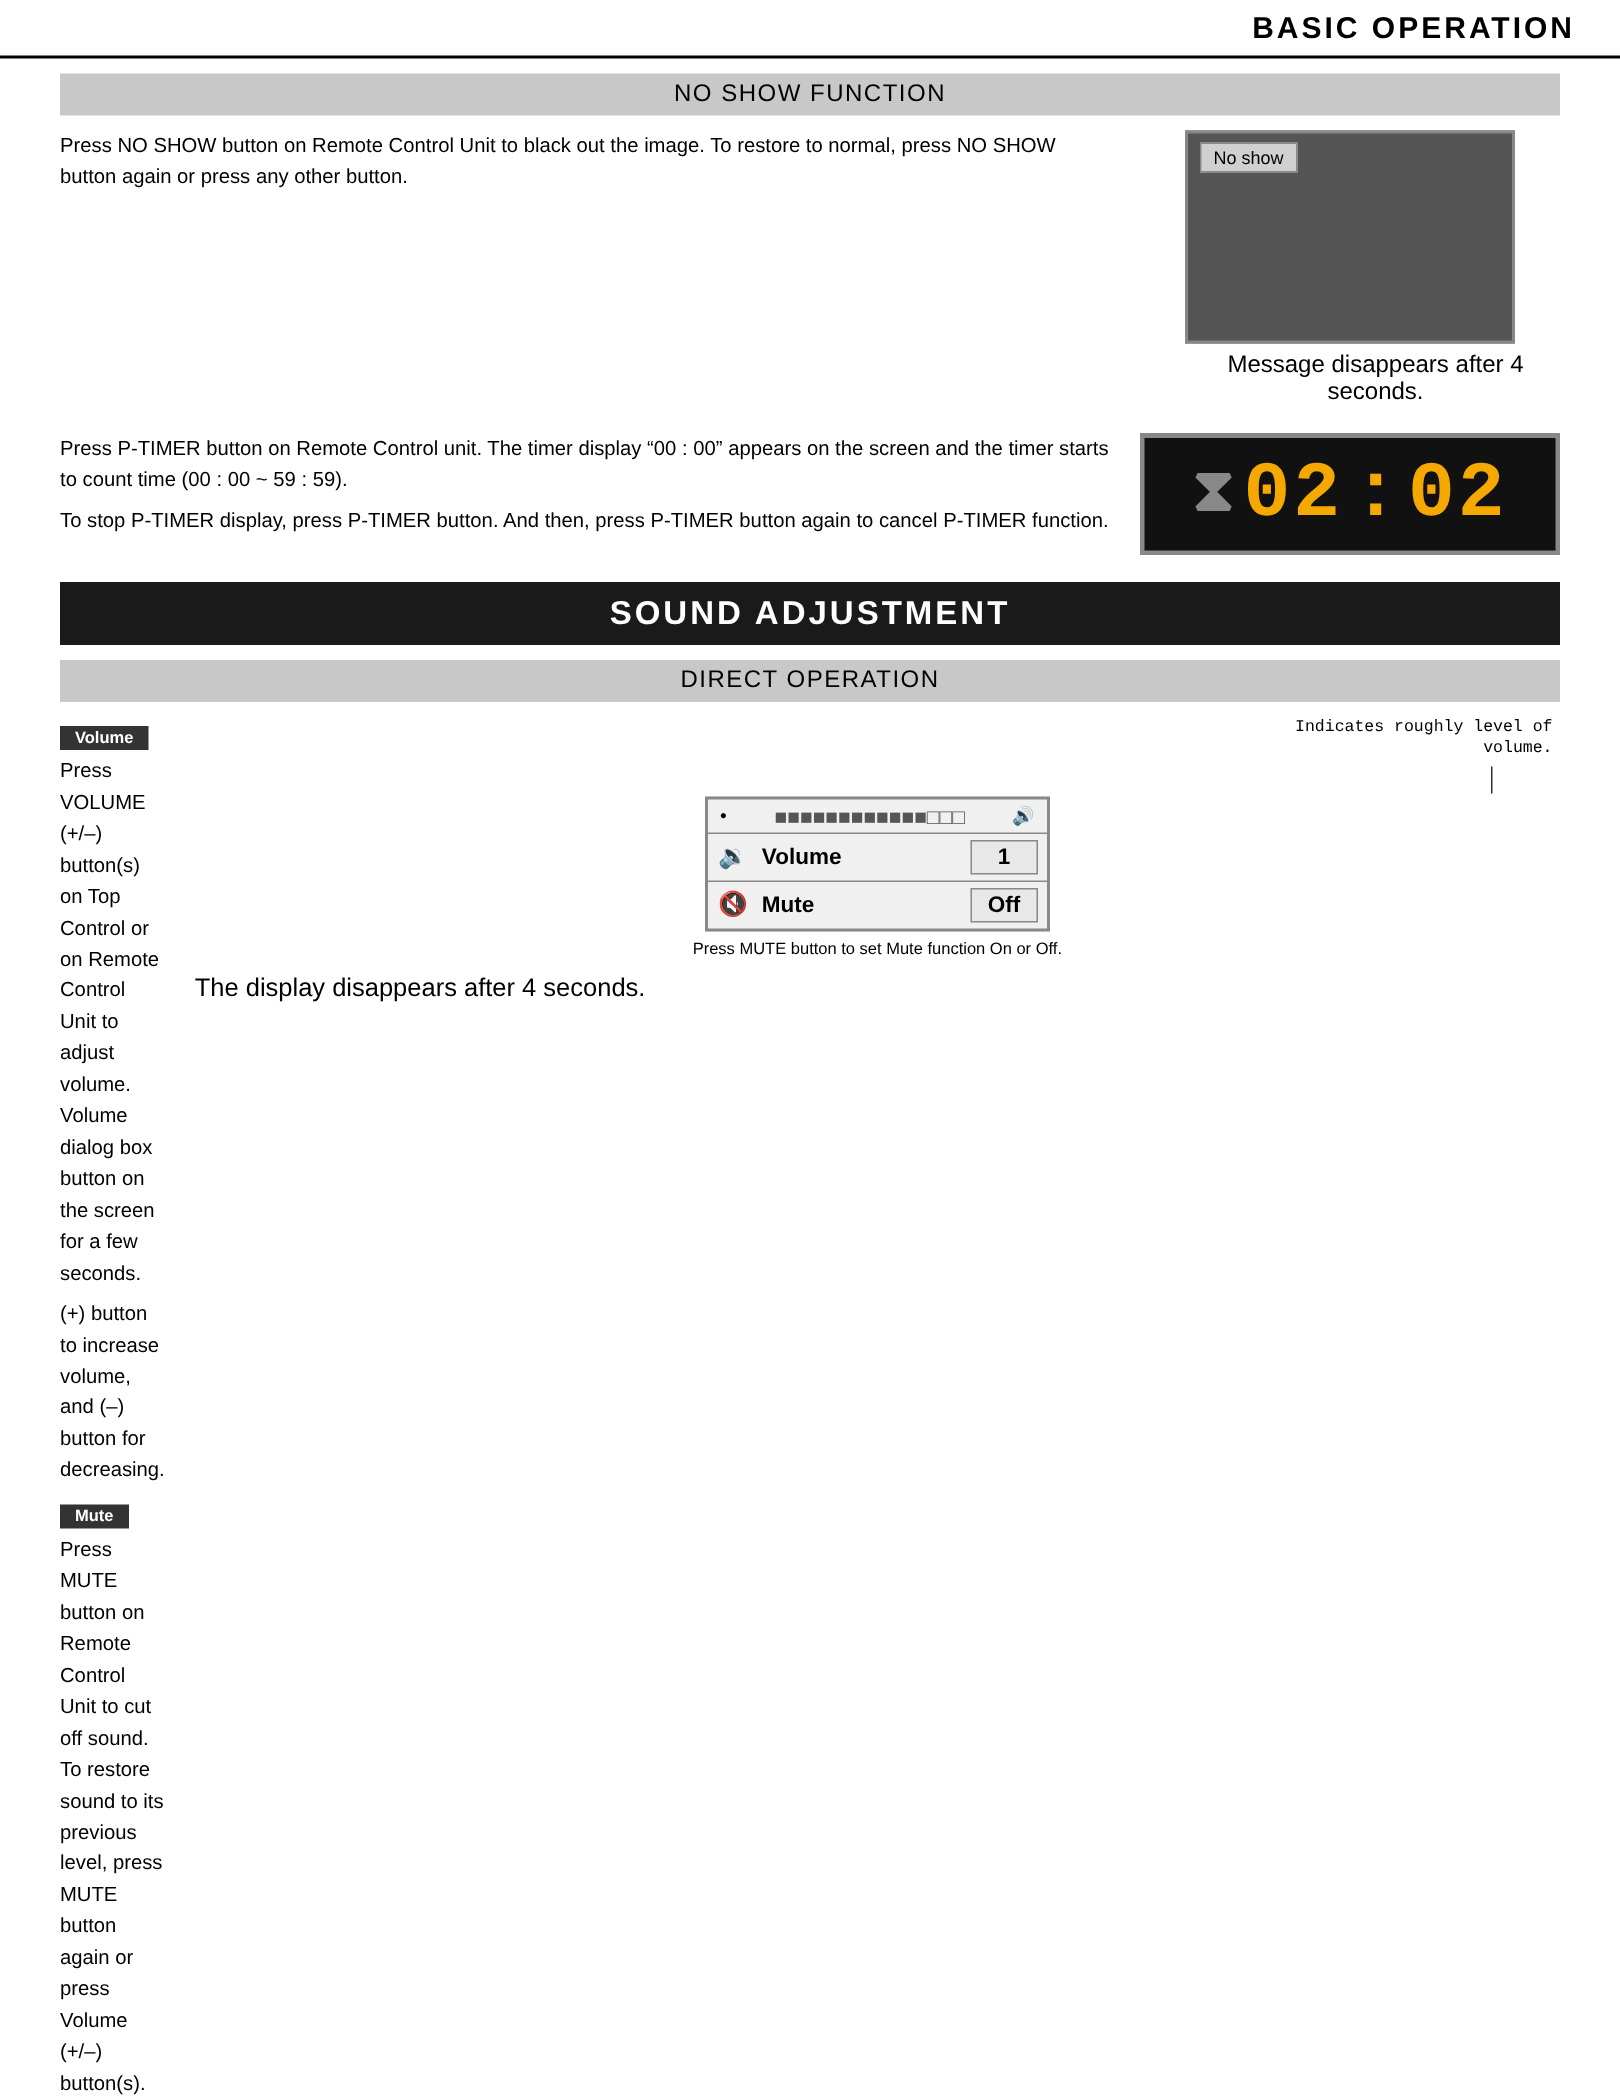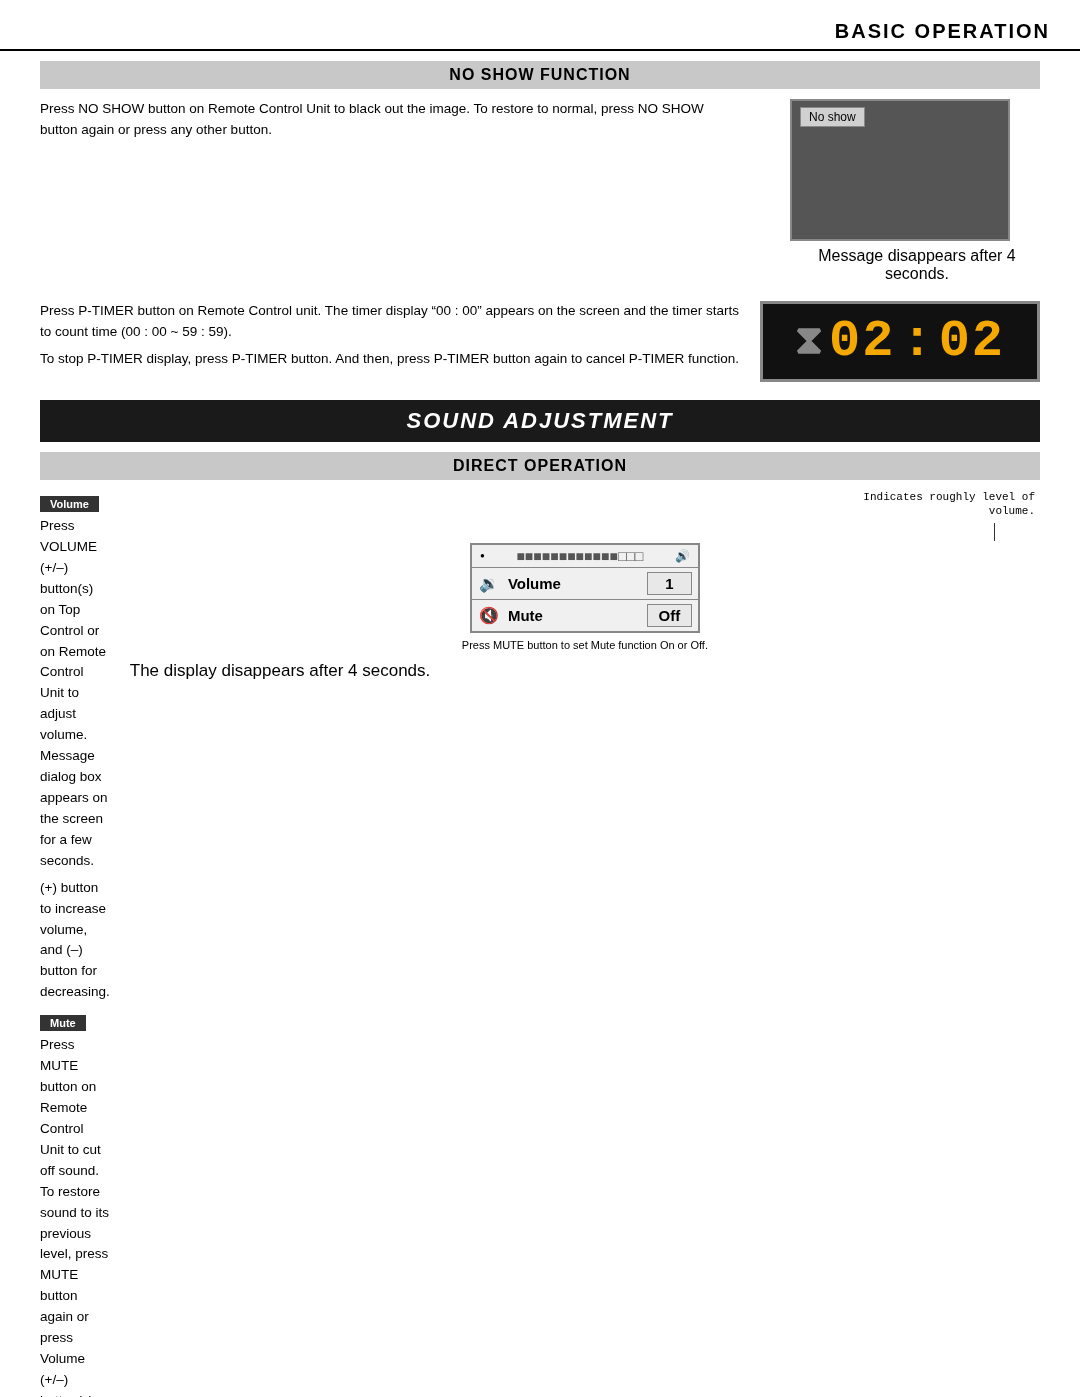--- a/index.html
+++ b/index.html
@@ -12,57 +12,56 @@
       color: #000;
       position: relative;
     }
 
     
     .page-header {
       display: flex;
       justify-content: flex-end;
       align-items: center;
       border-bottom: 2px solid #000;
-      padding: 20px 30px 6px 0;
+      padding: 8px 30px 6px 0;
       margin-bottom: 10px;
     }
     .page-header-title {
       font-size: 20px;
       font-weight: bold;
       letter-spacing: 2px;
       text-transform: uppercase;
     }
 
     
     .content {
       padding: 0 40px;
     }
 
     
     .section-header-grey {
       background: #c8c8c8;
       text-align: center;
       font-size: 16px;
-      font-weight: bold;
+      font-weight: normal;
       padding: 5px 0;
       margin-bottom: 10px;
       letter-spacing: 1px;
     }
 
     
     .section-header-dark {
       background: #1a1a1a;
       color: #fff;
       text-align: center;
       font-size: 22px;
       font-weight: bold;
       padding: 8px 0;
       margin-bottom: 10px;
       letter-spacing: 2px;
-      font-style: italic;
     }
 
     
     .two-col {
       display: flex;
       gap: 20px;
       margin-bottom: 18px;
     }
     .col-left {
       flex: 1;
@@ -254,21 +253,21 @@
     </div>
   </div>
 
   <div class="section-header-dark">SOUND ADJUSTMENT</div>
 
   <div class="section-header-grey">DIRECT OPERATION</div>
 
   <div class="two-col">
     <div class="col-left">
       <div class="label-badge">Volume</div>
-      <p>Press VOLUME (+/–) button(s) on Top Control or on Remote Control Unit to adjust volume.  Message dialog box appears on the screen for a few seconds.</p>
+      <p>Press VOLUME (+/–) button(s) on Top Control or on Remote Control Unit to adjust volume.  Volume dialog box button on the screen for a few seconds.</p>
       <p>(+) button to increase volume, and (–) button for decreasing.</p>
       <div class="label-badge">Mute</div>
       <p>Press MUTE button on Remote Control Unit to cut off sound.  To restore sound to its previous level, press MUTE button again or press Volume (+/–) button(s).</p>
     </div>
     <div class="col-right col-right-inner">
       <div class="indicator-row">
         <span style="text-align:right; line-height:1.3; font-size:11px;font-family:Liberation Mono, monospace;">Indicates roughly level of<br>volume.</span>
       </div>
 
       <div style="display:flex; justify-content:flex-end; width:100%; margin-bottom:2px; padding-right:45px;">

